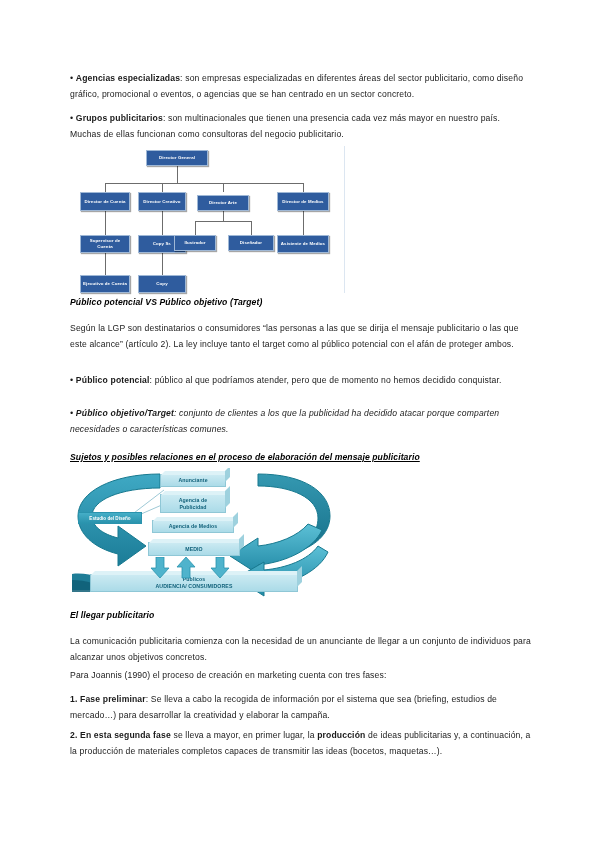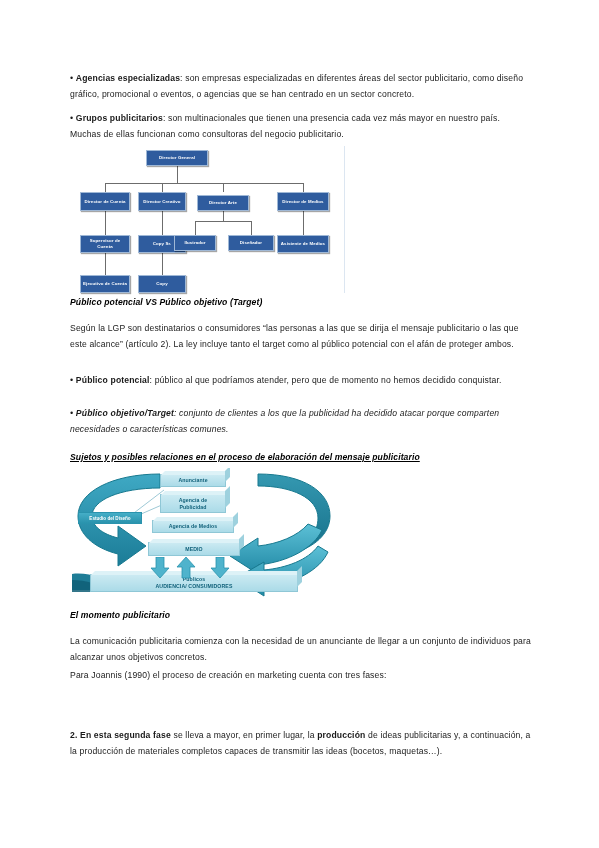--- a/index.html
+++ b/index.html
@@ -255,24 +255,27 @@
     </svg>
 
     <div class="cb" style="left:18px;top:106px;width:208px;height:18px;flex-direction:column;">
       <span class="topface"></span>
       <span class="depth"></span>
       <span class="cb-label">Públicos</span>
       <span class="cb-label">AUDIENCIA/ CONSUMIDORES</span>
     </div>
   </div>
 
-  <div class="heading" style="left:70px;top:608px;width:300px;">El momento publicitario</div>
+  <div class="heading" style="left:70px;top:608px;width:300px;">El llegar publicitario</div>
 
   <div class="para" style="left:70px;top:633px;width:466px;">La comunicación publicitaria comienza con la necesidad de un anunciante de llegar a un conjunto de individuos para alcanzar unos objetivos concretos.</div>
 
   <div class="para" style="left:70px;top:667px;width:440px;">Para Joannis (1990) el proceso de creación en marketing cuenta con tres fases:</div>
 
+  <div class="para" style="left:70px;top:691px;width:464px;">
+    <b>1. Fase preliminar</b><span>: Se lleva a cabo la recogida de información por el sistema que sea (briefing, estudios de mercado…) para desarrollar la creatividad y elaborar la campaña.</span>
+  </div>
 
   <div class="para" style="left:70px;top:727px;width:464px;">
     <b>2. En esta segunda fase</b><span> se lleva a mayor, en primer lugar, la </span><b>producción</b><span> de ideas publicitarias y, a continuación, a la producción de materiales completos capaces de transmitir las ideas (bocetos, maquetas…).</span>
   </div>
 
 </div>
 
 </body></html>

